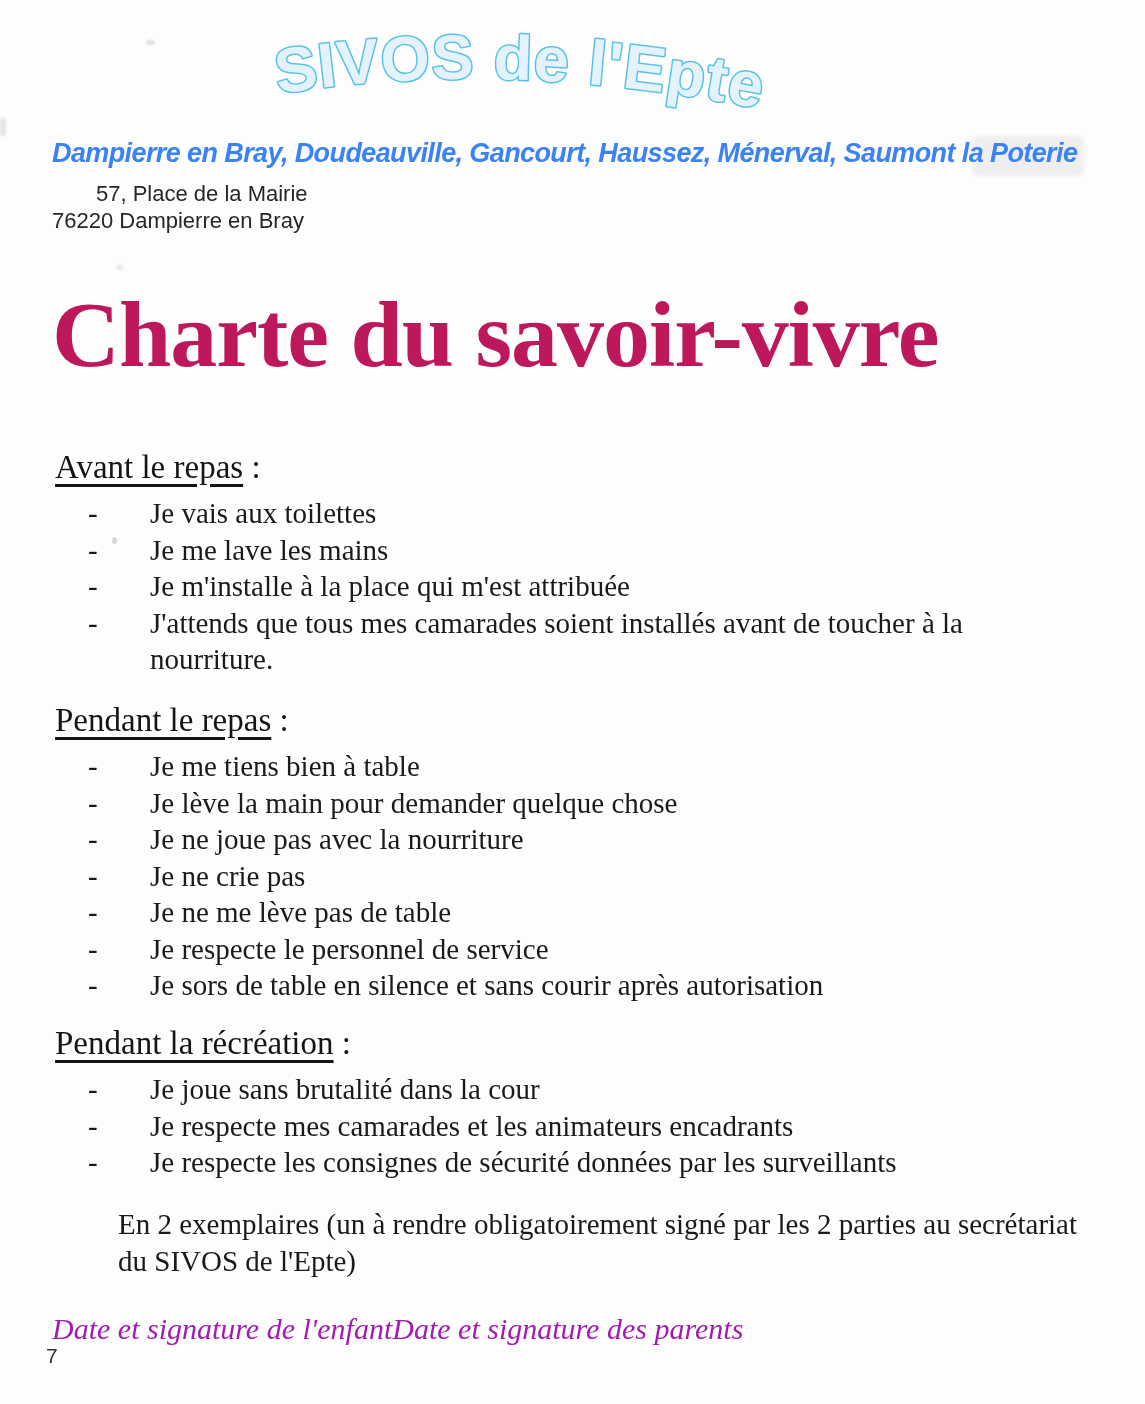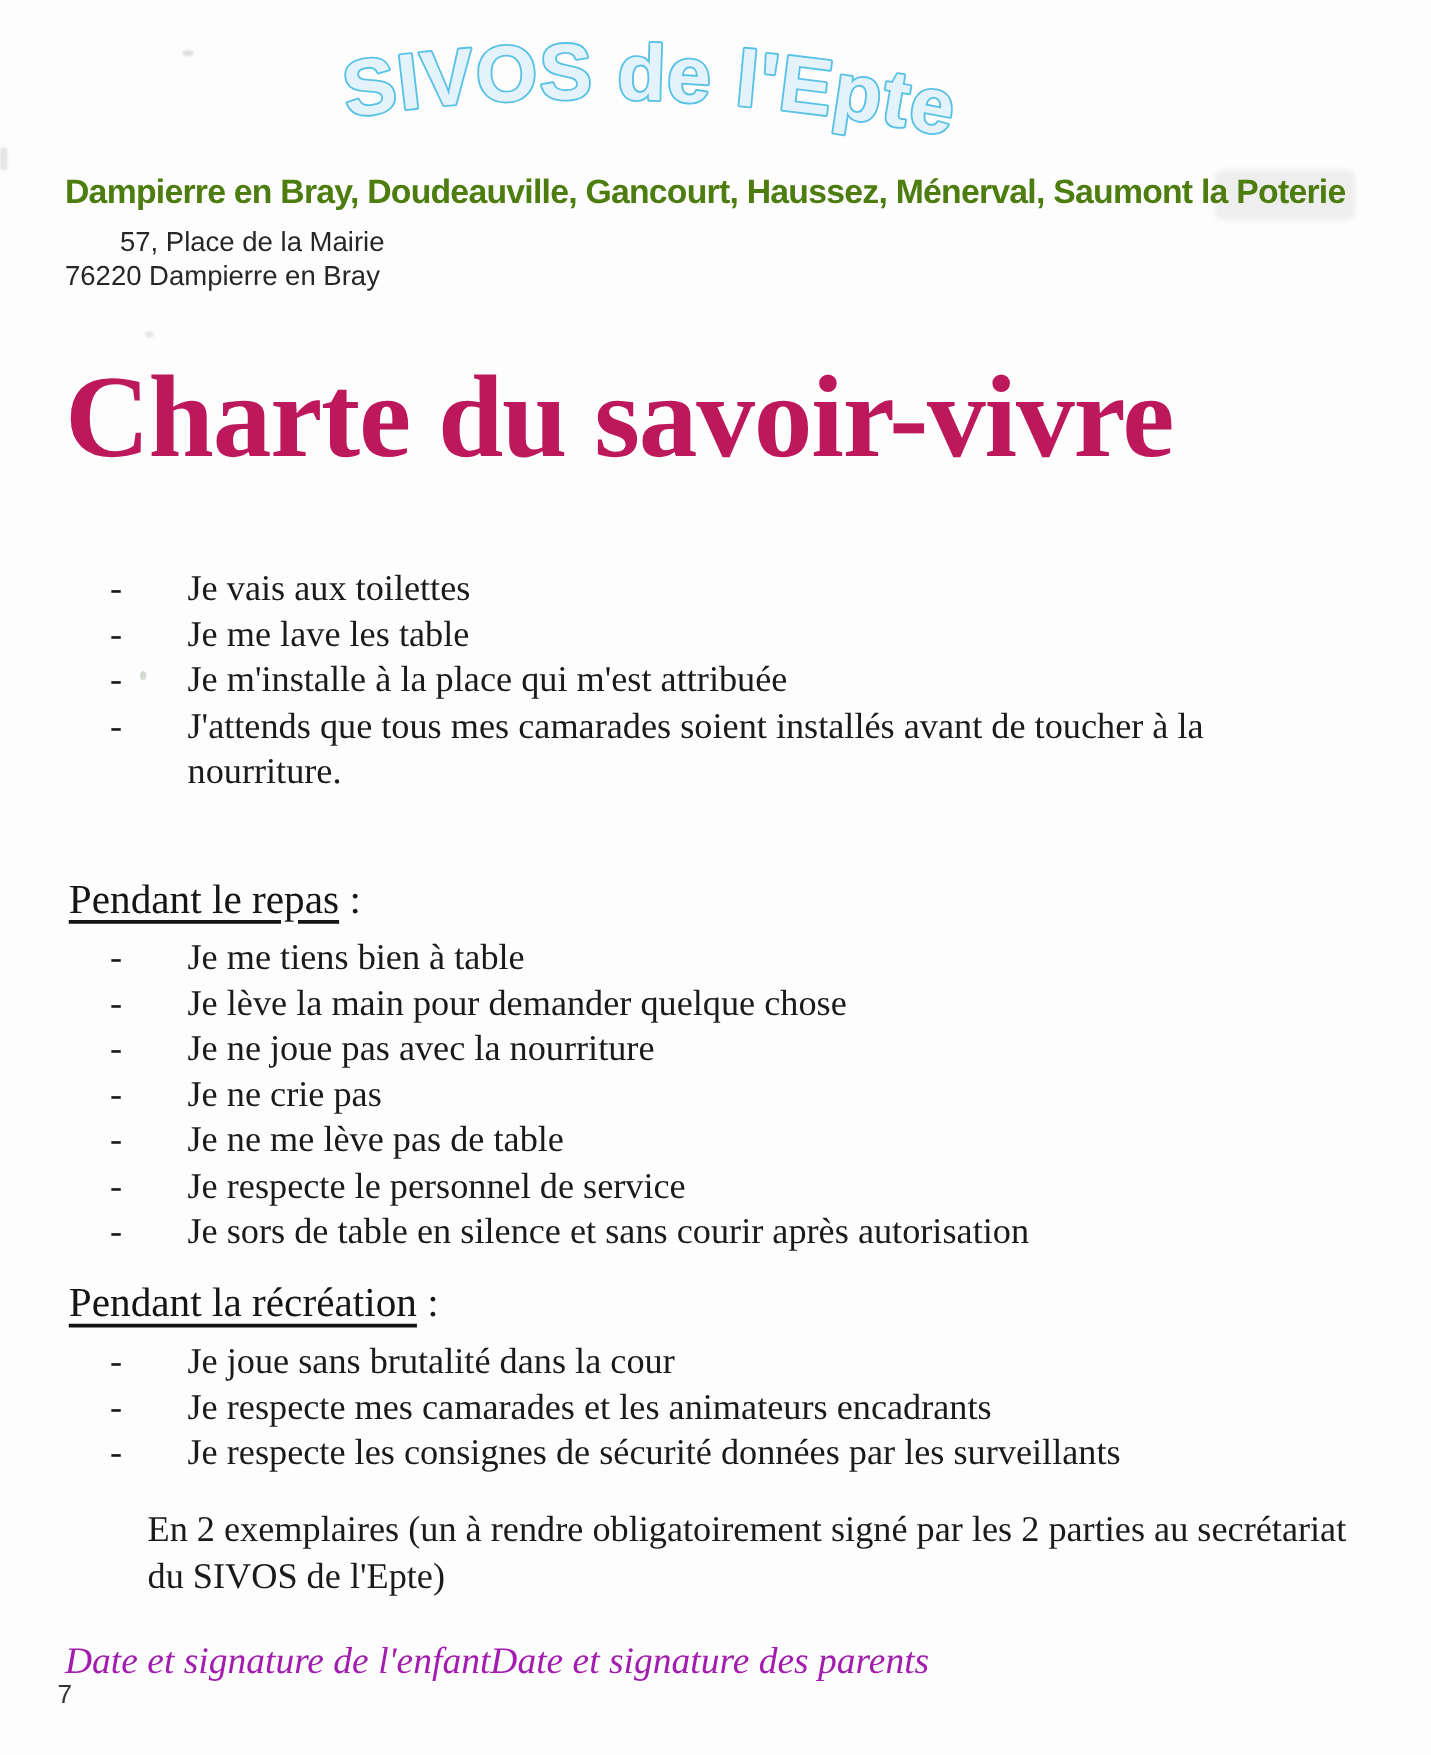--- a/index.html
+++ b/index.html
@@ -20,23 +20,23 @@
     font-family: "Liberation Sans", sans-serif;
     font-weight: 700;
     font-size: 63px;
     letter-spacing: 1px;
   }
 
   
   .muni {
     position: absolute; left: 52px; top: 138px;
     font-family: "Liberation Sans", sans-serif;
-    font-weight: 700;
+    font-style: italic; font-weight: 700;
     font-size: 27px; letter-spacing: -0.6px;
-    color: #4d7c0f; white-space: nowrap;
+    color: #3b82f6; white-space: nowrap;
   }
   .gray-band {
     position: absolute; left: 972px; top: 136px;
     width: 112px; height: 40px;
     background: #ececec; border-radius: 6px;
     filter: blur(2px); opacity: .85;
   }
   .addr {
     position: absolute; left: 52px;
     font-family: "Liberation Sans", sans-serif;
@@ -113,28 +113,31 @@
     </svg>
   </div>
 
   <div class="muni">Dampierre en Bray, Doudeauville, Gancourt, Haussez, Ménerval, Saumont la Poterie</div>
   <div class="addr a1">57, Place de la Mairie</div>
   <div class="addr a2">76220 Dampierre en Bray</div>
 
   <h1 class="title">Charte du savoir-vivre</h1>
 
   <section class="sec sec1">
+    <div class="sec-h">
+      <span class="sec-u">Avant le repas</span><span class="sec-colon"> :</span>
+    </div>
     <div class="sec-items">
       <div class="item">
         <span class="dash">-</span>
         <span class="itx">Je vais aux toilettes</span>
       </div>
       <div class="item">
         <span class="dash">-</span>
-        <span class="itx">Je me lave les table</span>
+        <span class="itx">Je me lave les mains</span>
       </div>
       <div class="item">
         <span class="dash">-</span>
         <span class="itx">Je m'installe à la place qui m'est attribuée</span>
       </div>
       <div class="item">
         <span class="dash">-</span>
         <span class="itx">J'attends que tous mes camarades soient installés avant de toucher à la nourriture.</span>
       </div>
     </div>

